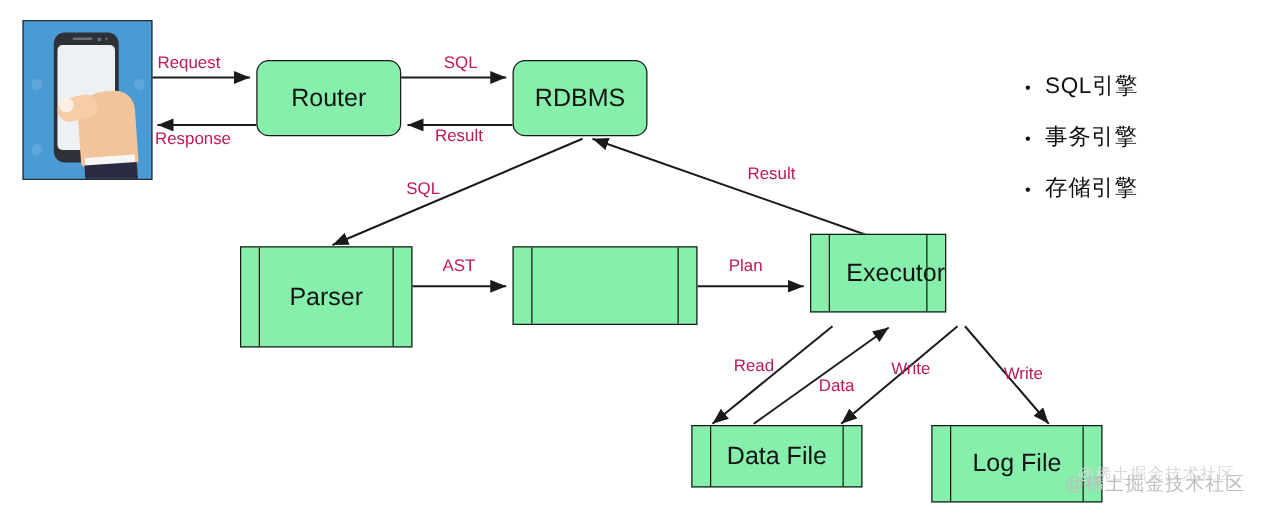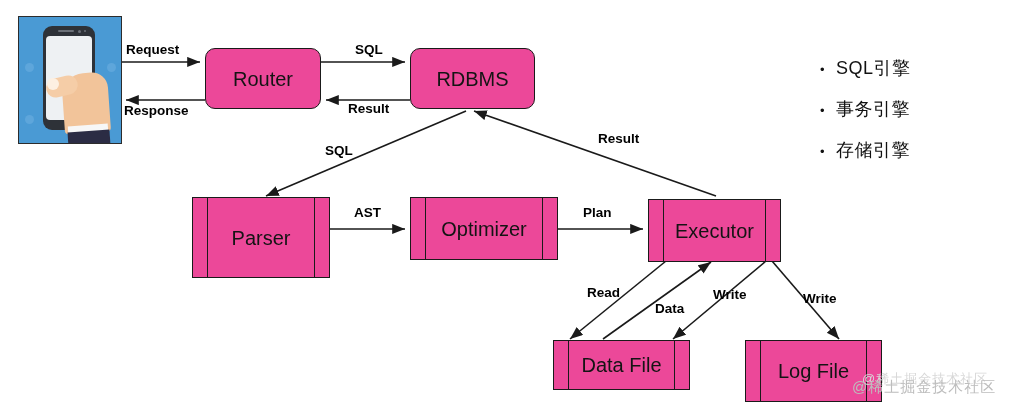--- a/index.html
+++ b/index.html
@@ -112,21 +112,21 @@
   .bg-ico {
     position: absolute;
     width: 9px; height: 9px;
     border-radius: 50%;
     background: #5ea6db;
   }
   
   .node {
     position: absolute;
     box-sizing: border-box;
-    background: #ec4899;
+    background: #86efac;
     border: 1.6px solid #1a1a1a;
     display: flex;
     align-items: center;
     justify-content: center;
   }
   .node .node-label {
     font-size: 20px;
     line-height: 1;
     color: #141414;
     white-space: nowrap;
@@ -137,24 +137,23 @@
     top: 0; bottom: 0;
     width: 0;
     border-left: 1.6px solid #1a1a1a;
   }
   .node.component .bar.left  { left: 14px; }
   .node.component .bar.right { right: 14px; }
   
   .edge-label {
     position: absolute;
     font-size: 13.5px;
-    color: #000000;
+    color: #be185d;
     white-space: nowrap;
     line-height: 1;
-    font-weight: bold;
   }
   
   .bullet-list {
     position: absolute;
     left: 820px; top: 56px;
     width: 180px;
   }
   .bullet-row {
     display: flex;
     align-items: baseline;
@@ -241,37 +240,36 @@
 
     <path d="M772,261 L839,339"></path>
   </g>
 </svg>
 </div>
 
 <div class="node rounded" style="left:205px; top:48px; width:116px; height:61px;">
   <span class="node-label">Router</span>
 </div>
 
-<div class="node rounded" style="left:410px; top:48px; width:125px; height:61px;">
+<div class="node rounded" style="left:410px; top:48px; width:108px; height:61px;">
   <span class="node-label">RDBMS</span>
 </div>
 
 <div class="node component" style="left:192px; top:197px; width:138px; height:81px;">
   <span class="bar left"></span>
   <span class="bar right"></span>
   <span class="node-label">Parser</span>
 </div>
 
 <div class="node component" style="left:410px; top:197px; width:148px; height:63px;">
   <span class="bar left"></span>
   <span class="bar right"></span>
-  <span class="node-label">Optimizer</span>
-</div>
-
-<div class="node component" style="left:648px; top:199px; width:133px; height:63px;">
+</div>
+
+<div class="node component" style="left:648px; top:187px; width:109px; height:63px;justify-content:flex-end;">
   <span class="bar left"></span>
   <span class="bar right"></span>
   <span class="node-label">Executor</span>
 </div>
 
 <div class="node component" style="left:553px; top:340px; width:137px; height:50px;">
   <span class="bar left"></span>
   <span class="bar right"></span>
   <span class="node-label">Data File</span>
 </div>

